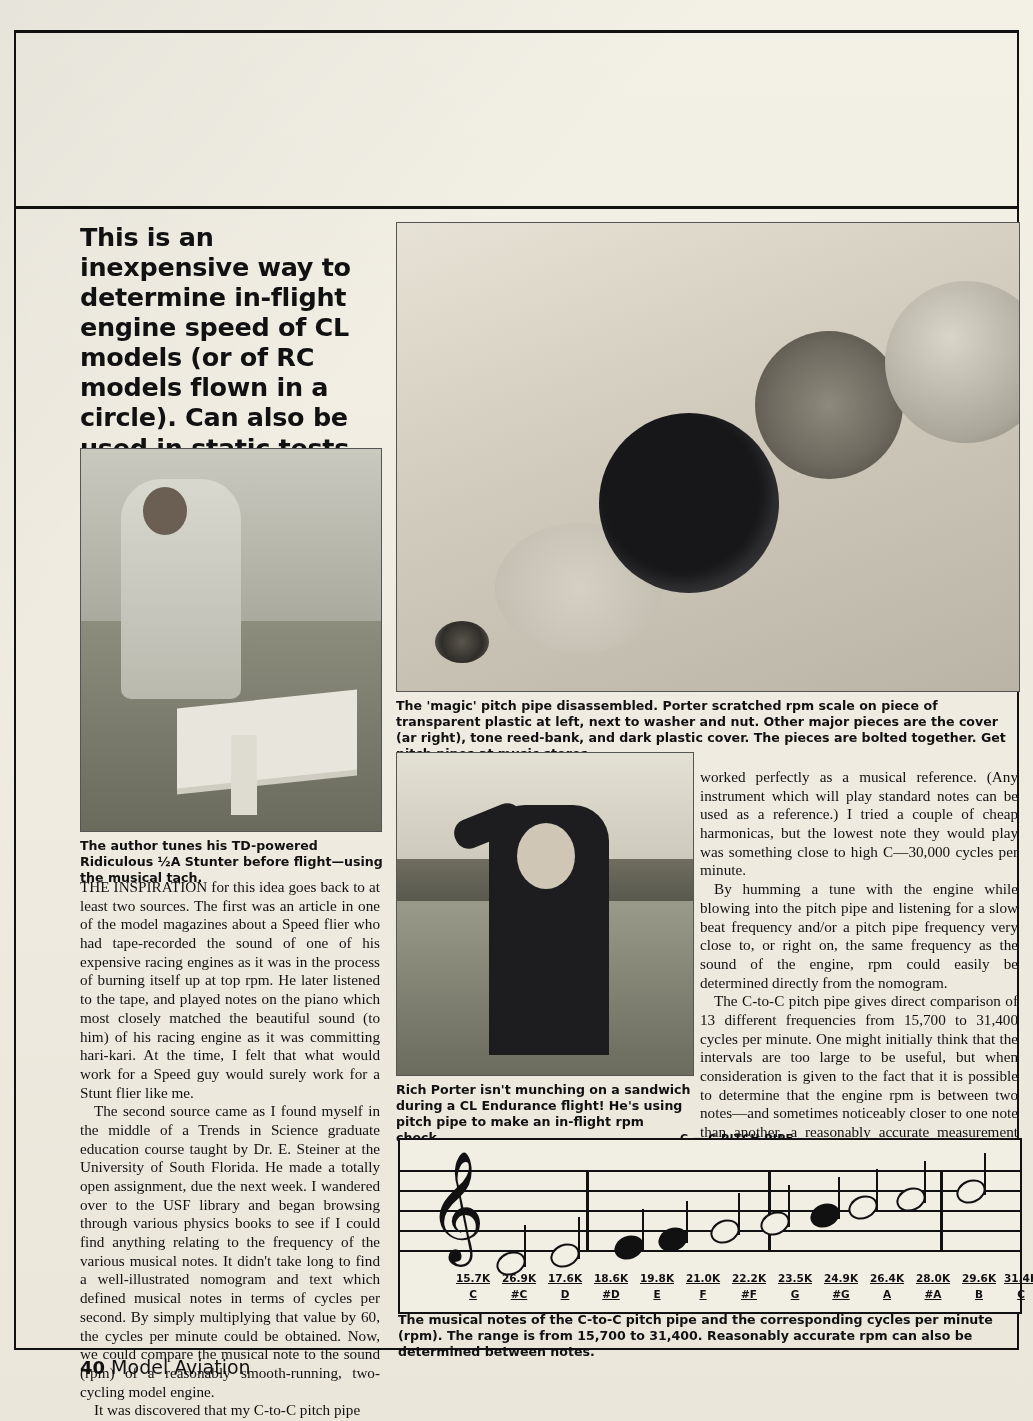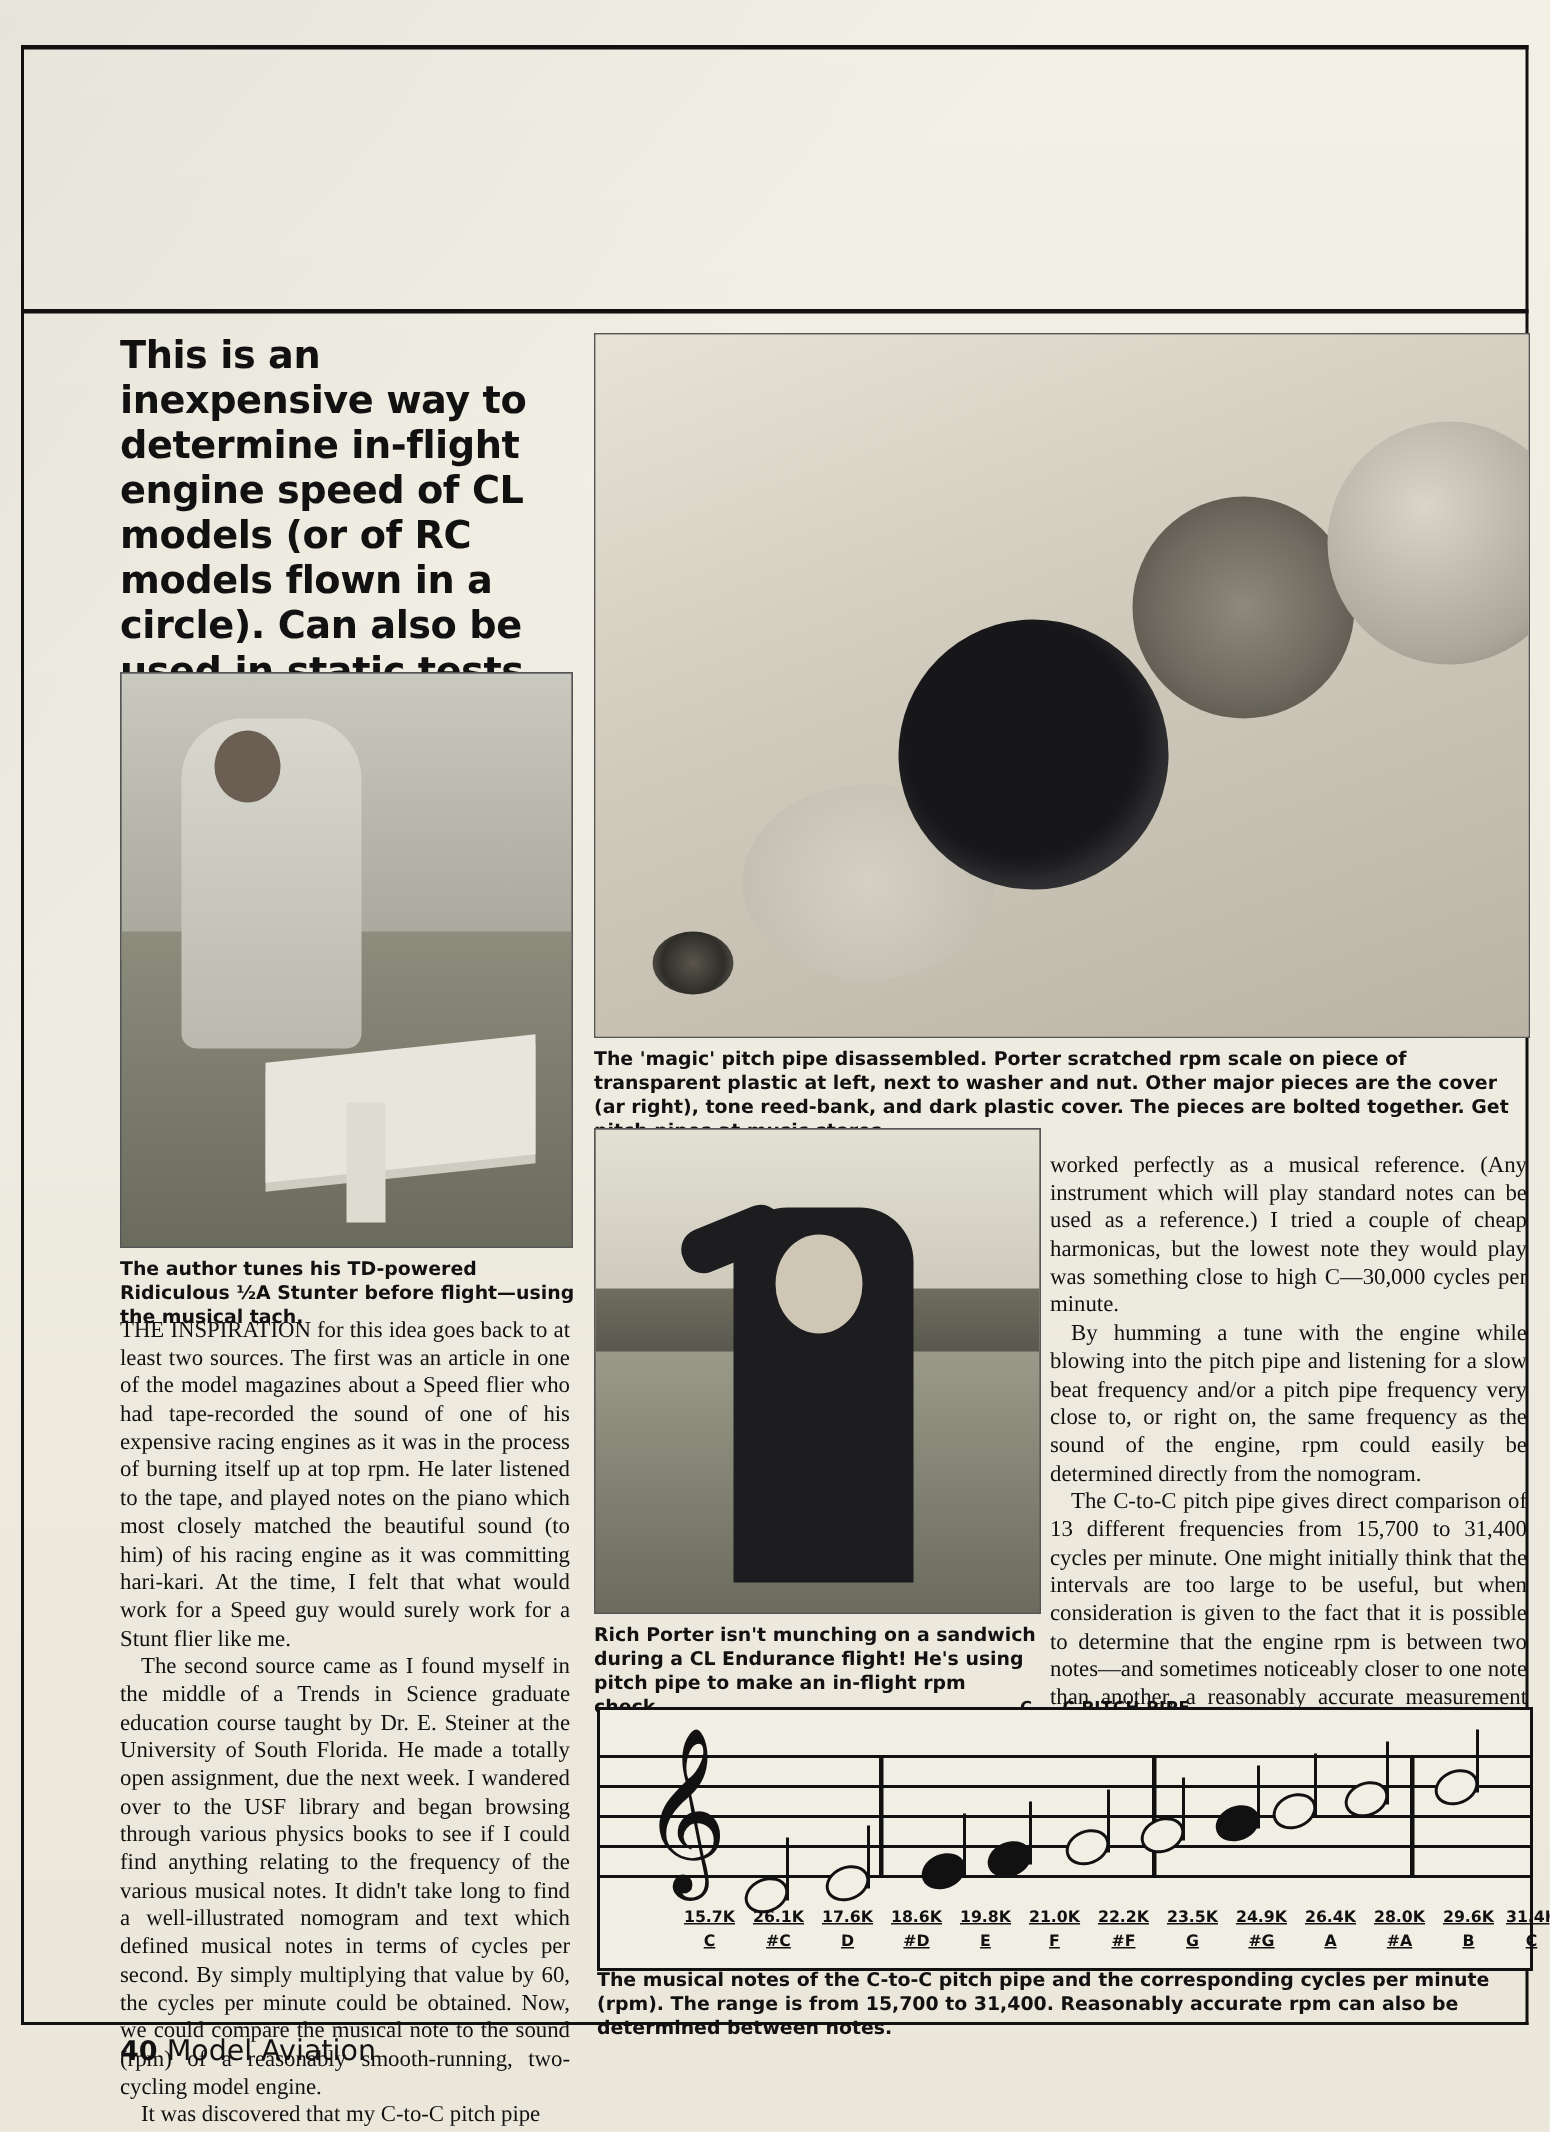--- a/index.html
+++ b/index.html
@@ -310,21 +310,21 @@
         <div class="stem"></div>
       </div>
     <div class="note open" style="left:556px;top:40px">
         <div class="head"></div>
         <div class="stem"></div>
       </div>
   </div>
 
   <div class="freqrow">
     <span style="left:52px">15.7K</span>
-    <span style="left:98px">26.1K</span>
+    <span style="left:98px">26.9K</span>
     <span style="left:144px">17.6K</span>
     <span style="left:190px">18.6K</span>
     <span style="left:236px">19.8K</span>
     <span style="left:282px">21.0K</span>
     <span style="left:328px">22.2K</span>
     <span style="left:374px">23.5K</span>
     <span style="left:420px">24.9K</span>
     <span style="left:466px">26.4K</span>
     <span style="left:512px">28.0K</span>
     <span style="left:558px">29.6K</span>

